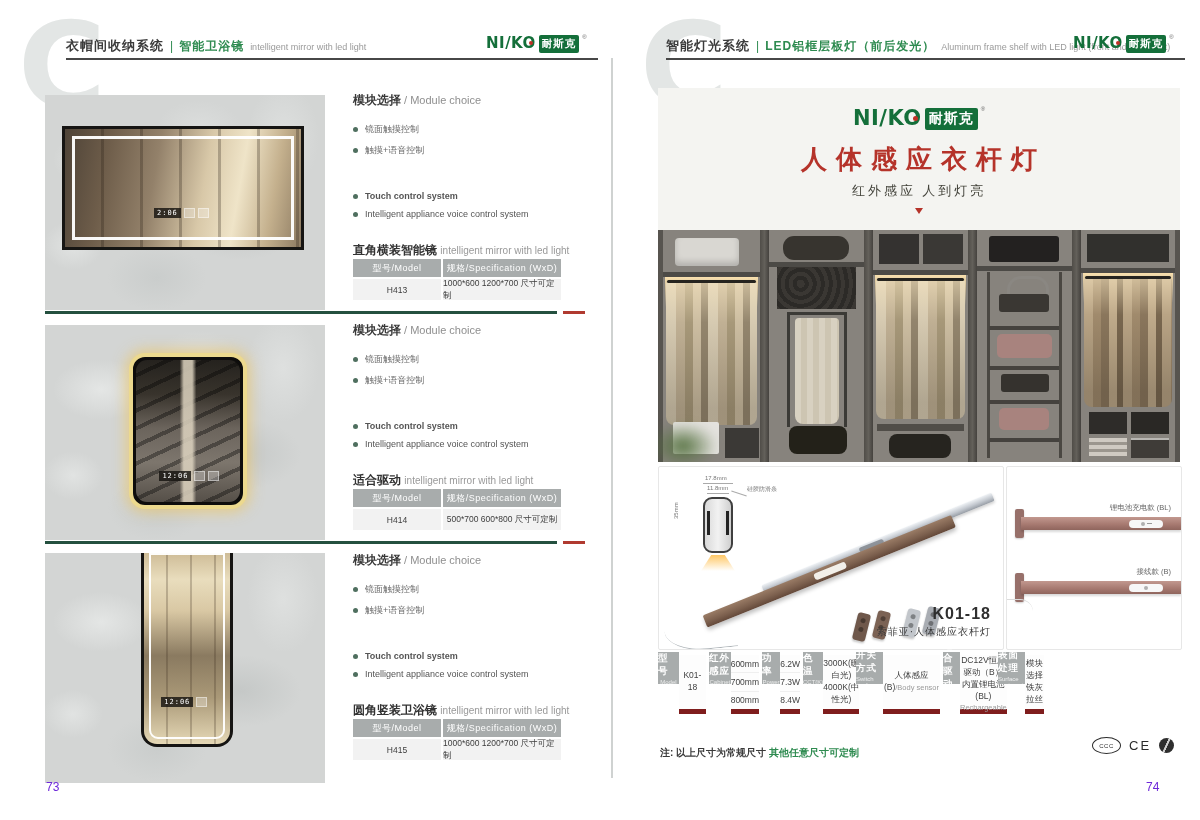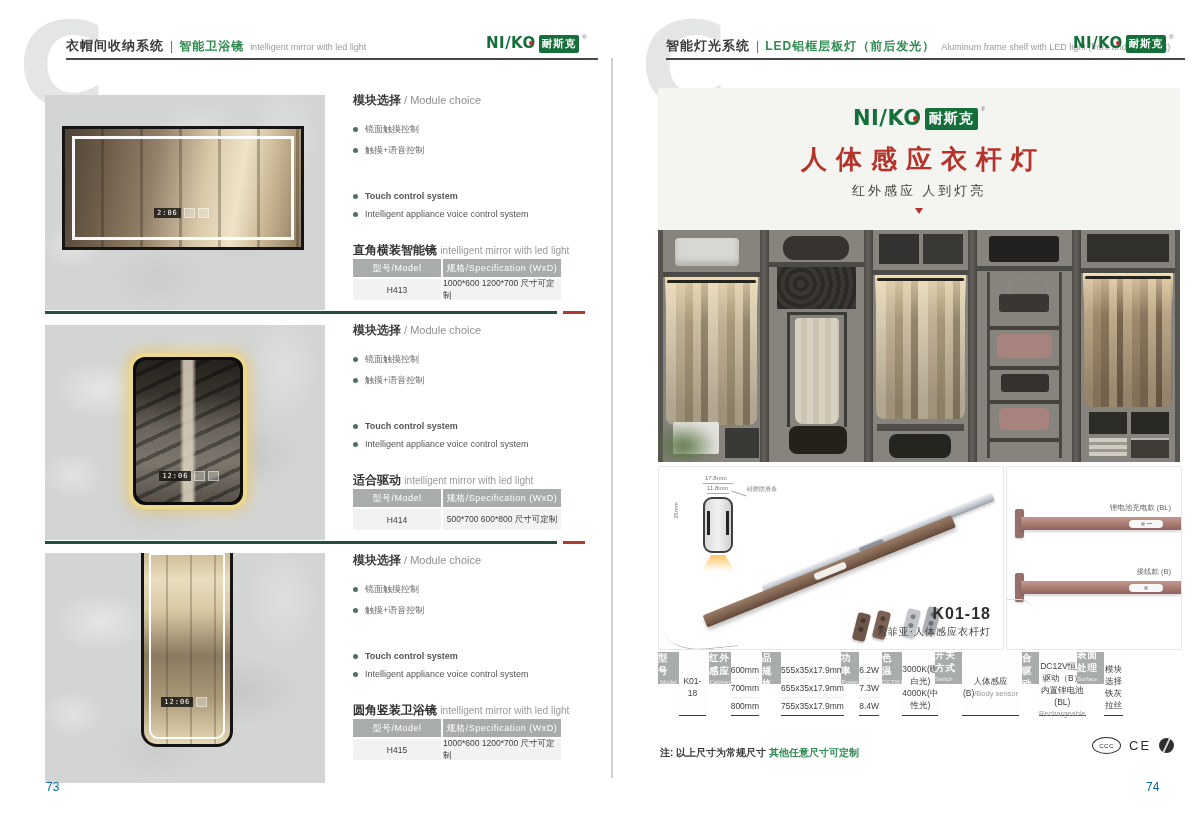--- a/index.html
+++ b/index.html
@@ -21,21 +21,21 @@
   .logo-abs{position:absolute;top:34px;z-index:2;}
   .logo-latin{position:relative;font-weight:bold;color:#146f3a;font-size:15px;letter-spacing:.5px;font-family:"DejaVu Sans",sans-serif;}
   .logo-dot{position:absolute;right:3px;top:7px;width:4px;height:4px;border-radius:50%;background:#c03026;}
   .logo-cnbox{background:#146f3a;color:#fff;font-size:10.5px;font-weight:bold;padding:2px 3px;border-radius:2px;letter-spacing:1px;margin-top:1px;}
   .logo-reg{font-size:6px;color:#666;}
   .logo-lg .logo-latin{font-size:21px;}
   .logo-lg .logo-dot{right:4px;top:10px;width:5px;height:5px;}
   .logo-lg .logo-cnbox{font-size:14px;padding:2px 4px;margin-top:2px;}
 
   .gutter{position:absolute;left:611px;top:58px;width:2px;height:720px;background:#cfd2d1;}
-  .pnum{position:absolute;bottom:26px;font-size:12px;color:#0369a1;}
+  .pnum{position:absolute;bottom:26px;font-size:12px;color:#6d28d9;}
 
   
   .photo{position:absolute;left:45px;width:280px;overflow:hidden;background-color:#d3d5d4;
     background-image:
       radial-gradient(ellipse 80px 50px at 20% 30%,#e4e6e5 0%,transparent 60%),
       radial-gradient(ellipse 100px 60px at 70% 60%,#c5c8c7 0%,transparent 60%),
       radial-gradient(ellipse 60px 90px at 85% 20%,#dee0df 0%,transparent 60%),
       radial-gradient(ellipse 90px 60px at 40% 85%,#cacdcc 0%,transparent 55%),
       radial-gradient(ellipse 50px 40px at 10% 70%,#e1e3e2 0%,transparent 60%),
       radial-gradient(ellipse 70px 45px at 55% 15%,#dbdddc 0%,transparent 60%);}
@@ -109,21 +109,21 @@
   .v-pill i{width:4px;height:4px;border-radius:50%;background:#b0b0b0;}
   .v-pill b{width:5px;height:1.5px;background:#999;}
   .v-wire{position:absolute;left:0;top:132px;width:26px;height:12px;border-top:1.5px solid #dcdcdc;border-top-right-radius:20px;}
 
   
   .spec{position:absolute;left:658px;top:652px;width:522px;display:flex;gap:3px;z-index:2;}
   .scol{display:flex;flex-direction:row;flex:none;}
   .sth{height:32px;background:#a8acac;color:#fff;display:flex;flex-direction:column;align-items:center;justify-content:center;gap:1px;}
   .sth .cn{font-size:9.5px;font-weight:bold;letter-spacing:1px;}
   .sth .en{font-size:6px;color:rgba(255,255,255,.8);}
-  .sbody{margin-top:9px;height:54px;background:#fdfdfd;display:flex;flex-direction:column;border-bottom:1px solid #7f1d1d;}
+  .sbody{margin-top:3px;height:54px;background:#fdfdfd;display:flex;flex-direction:column;border-bottom:5px solid #7f1d1d;}
   .scell{flex:1;display:flex;align-items:center;justify-content:center;font-size:8.5px;color:#3f3f3f;border-bottom:1px solid #efefef;}
   .scell:last-child{border-bottom:none;}
   .smerge{flex:1;display:flex;flex-direction:column;align-items:center;justify-content:center;font-size:8.5px;color:#3f3f3f;line-height:1.4;text-align:center;}
   .smerge .sub{color:#9a9a9a;font-size:7.5px;}
 
   .note{position:absolute;left:660px;top:746px;font-size:10px;font-weight:bold;color:#3a3a3a;z-index:2;}
   .note .green{color:#2e8b50;text-align:center;}
   .certs{position:absolute;left:1092px;top:737px;display:flex;gap:8px;align-items:center;z-index:2;}
   .ccc{width:27px;height:15px;border:1.3px solid #2b2b2b;border-radius:50%;display:flex;align-items:center;justify-content:center;font-size:6px;color:#2b2b2b;letter-spacing:.5px;}
   .ce{font-size:13px;color:#2b2b2b;letter-spacing:2px;}
@@ -471,31 +471,20 @@
       <div class="sth">
           <span class="cn">红外感应</span>
           <span class="en">Cabinet</span>
         </div>
       <div class="sbody">
         <div class="scell">600mm</div>
         <div class="scell">700mm</div>
         <div class="scell">800mm</div>
       </div>
     </div>
-    <div class="scol" style="width:76px;">
-      <div class="sth">
-          <span class="cn">产品规格</span>
-          <span class="en">L×D×H</span>
-        </div>
-      <div class="sbody">
-        <div class="scell">555x35x17.9mm</div>
-        <div class="scell">655x35x17.9mm</div>
-        <div class="scell">755x35x17.9mm</div>
-      </div>
-    </div>
     <div class="scol" style="width:38px;">
       <div class="sth">
           <span class="cn">功率</span>
           <span class="en">Power</span>
         </div>
       <div class="sbody">
         <div class="scell">6.2W</div>
         <div class="scell">7.3W</div>
         <div class="scell">8.4W</div>
       </div>

